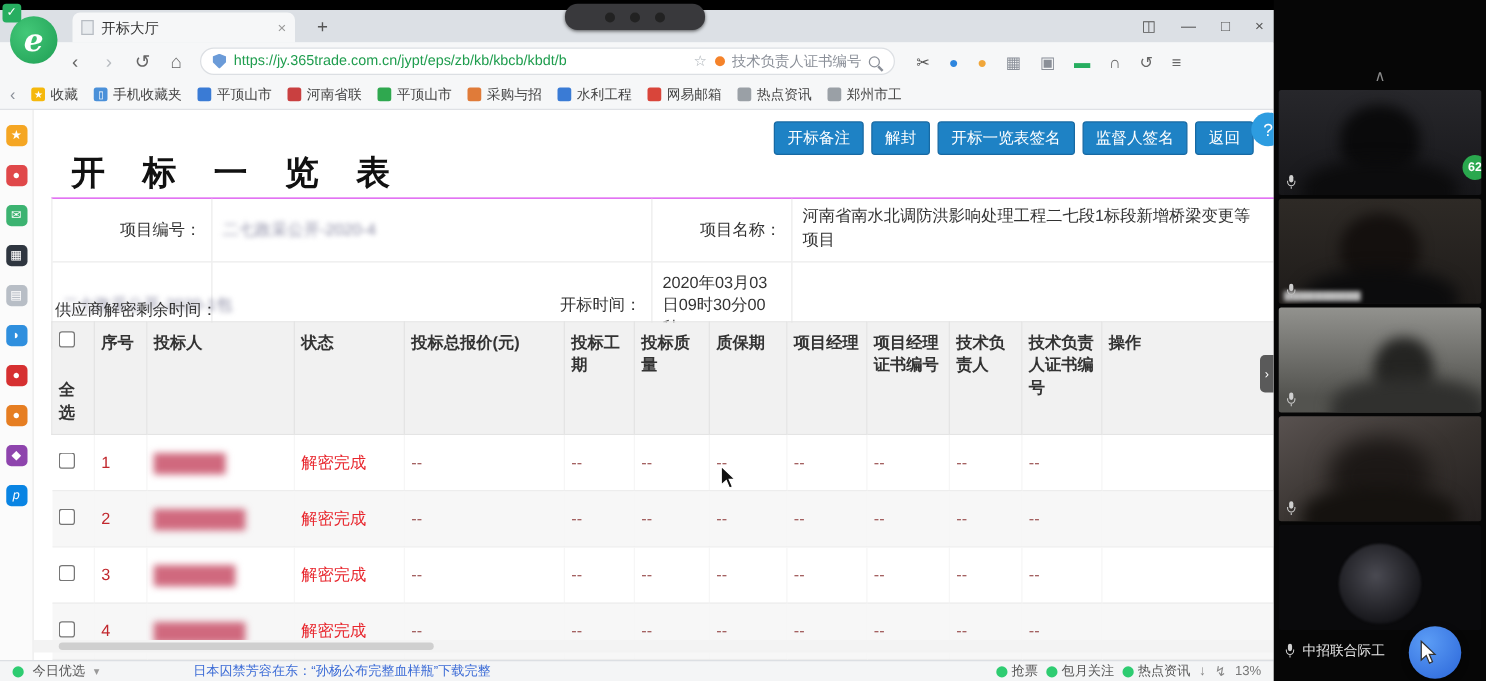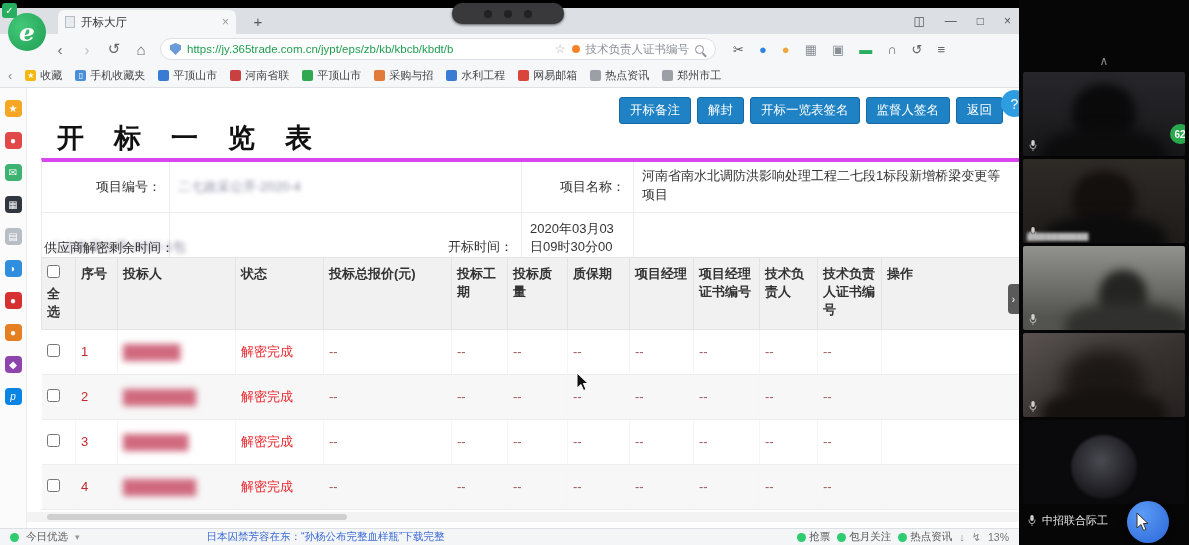--- a/index.html
+++ b/index.html
@@ -45,45 +45,45 @@
 
 
 .pagearea{position:absolute;top:80px;left:0;right:0;bottom:17px;background:#fff}
 .dock{position:absolute;left:0;top:0;bottom:0;width:27px;background:#fbfbfb;border-right:1px solid #ececec;display:flex;flex-direction:column;align-items:center;padding-top:12px;gap:15px}
 .dock-ico{width:17px;height:17px;border-radius:4px;color:#fff;font-size:10px;display:flex;align-items:center;justify-content:center}
 .content{position:absolute;left:27px;right:0;top:0;bottom:0;overflow:hidden}
 .actions{position:absolute;top:9px;right:16px;display:flex;gap:6px}
 .act{background:#1e82c5;border:1px solid #1769a3;color:#fff;font-size:12.5px;padding:4px 10px;border-radius:3px;font-family:inherit;white-space:nowrap}
 .help-bubble{position:absolute;right:-9px;top:2px;width:27px;height:27px;border-radius:50%;background:#2d9ce0;color:#fff;font-size:14px;display:flex;align-items:center;justify-content:center;z-index:5}
 .page-title{position:absolute;top:32px;left:0;right:0;text-align:left;font-size:27px;font-weight:bold;letter-spacing:30px;text-indent:30px;color:#111}
-.info{position:absolute;top:70px;left:14px;width:1030px;display:grid;grid-template-columns:128px 352px 112px 386px;border-left:1px solid #ececec;border-top:4px solid #d946ef;font-size:13px;color:#333}
+.info{position:absolute;top:70px;left:14px;width:1030px;display:grid;grid-template-columns:128px 352px 112px 386px;border-left:1px solid #ececec;border-top:1px solid #d946ef;font-size:13px;color:#333}
 .cell{border-right:1px solid #ececec;border-bottom:1px solid #ececec;padding:7px 8px;display:flex;align-items:center;min-height:32px}
 .cell.lbl{justify-content:flex-end;text-align:right}
 .cell.name{display:block;line-height:1.45;padding-top:5px}
 .redacted-text{filter:blur(2px);color:#8b8ba4;white-space:nowrap}
 .countdown{position:absolute;top:151px;left:17px;font-size:13px;color:#333}
 .bids{position:absolute;top:169px;left:14px;width:978px;border-collapse:collapse;table-layout:fixed;font-size:13px;color:#333}
 .bids th{background:#f1f1f1;font-weight:bold;text-align:left;vertical-align:top;padding:7px 5px;border:1px solid #e4e4e4;line-height:1.4}
 .bids td{padding:13px 5px;border-bottom:1px solid #ededed;border-right:1px solid #f6f6f6;vertical-align:middle}
 .bids tbody tr:nth-child(even){background:#f7f7f7}
 .bids input[type=checkbox]{width:13px;height:13px}
-.th-sel div{margin-top:2px}
+.th-sel div{margin-top:20px}
 .no{color:#c1272d}
 .st{color:#e8262d}
 .dash{color:#a05a5a}
 .blob{filter:blur(3px);color:#d0697e;letter-spacing:-2px;font-size:14px;white-space:nowrap}
 .hscroll{position:absolute;left:0;right:0;top:424px;height:10px;background:#f3f3f3}
 .hscroll .thumb{position:absolute;left:20px;width:300px;top:2px;height:6px;background:#cfcfcf;border-radius:3px}
 .side-handle{position:absolute;right:0;top:196px;width:11px;height:30px;background:#5a5a5a;color:#fff;border-radius:4px 0 0 4px;font-size:10px;display:flex;align-items:center;justify-content:center;z-index:6}
 
 
 .statusbar{position:absolute;left:0;right:0;bottom:0;height:17px;background:#f4f5f6;border-top:1px solid #dcdfe3;display:flex;align-items:center;padding:0 10px;gap:7px;font-size:10.5px;color:#555;white-space:nowrap}
 .sb-dot{width:9px;height:9px;border-radius:50%;background:#2ecc71;flex:0 0 auto}
 .sb-caret{color:#999;font-size:9px}
-.sb-link{color:#3b6bd6;margin-left:120px;text-decoration:none}
+.sb-link{color:#3b6bd6;margin-left:68px;text-decoration:none}
 .sb-spacer{flex:1}
 .sb-item{display:flex;align-items:center;gap:3px}
 .sb-item i{width:9px;height:9px;border-radius:50%;background:#2ecc71}
 .sb-item b{font-weight:normal}
 .sb-glyph{color:#888;font-size:11px}
 .sb-zoom{color:#777}
 
 
 .vpanel{position:absolute;left:1019px;top:0;width:170px;height:545px;background:#060606}
 .chev{position:absolute;top:54px;left:0;right:0;text-align:center;color:#8a8a8a;font-size:12px}

